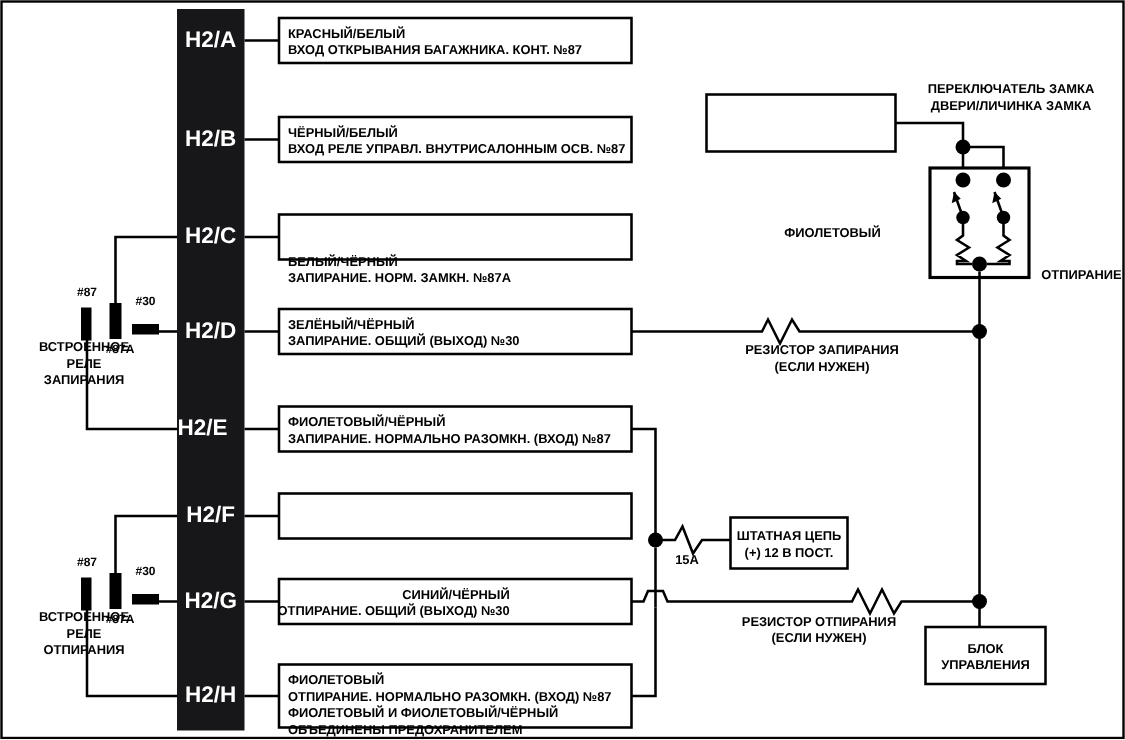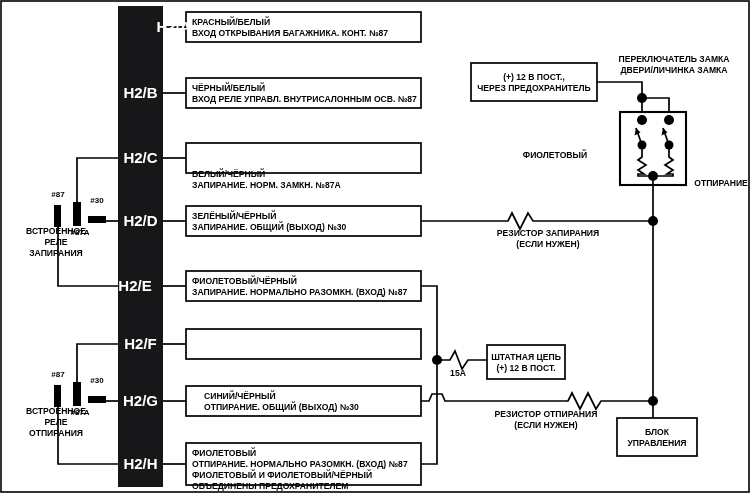--- a/index.html
+++ b/index.html
@@ -110,62 +110,60 @@
 
     <circle cx="437" cy="360" r="5" fill="#000"></circle>
     <path class="w" d="M437,360 L450,360 L455,351 L462,369 L468,360 L487,360"></path>
 
     <path class="w" d="M421,401 L429,401 L432,394 L442,394 L445,401 L568,401 L572,393 L580,409 L588,393 L596,409 L601,401 L653,401"></path>
 
     <line class="w" x1="437" y1="365" x2="437" y2="405"></line>
 
   </svg>
 
-  <div class="pin" style="left:130px;top:18px;width:45px;padding-left:21px;">H2/A</div>
+  <div class="pin" style="left:118px;top:18px;width:45px;">H2/A</div>
   <div class="pin" style="left:118px;top:84px;width:45px;">H2/B</div>
   <div class="pin" style="left:118px;top:149px;width:45px;">H2/C</div>
   <div class="pin" style="left:118px;top:212px;width:45px;">H2/D</div>
   <div class="pin" style="left:118px;top:277px;width:34px;">H2/E</div>
   <div class="pin" style="left:118px;top:335px;width:45px;">H2/F</div>
   <div class="pin" style="left:118px;top:392px;width:45px;">H2/G</div>
   <div class="pin" style="left:118px;top:455px;width:45px;">H2/H</div>
 
   <div class="boxtext" style="left:192px;top:17px;">КРАСНЫЙ/БЕЛЫЙ
 ВХОД ОТКРЫВАНИЯ БАГАЖНИКА. КОНТ. №87</div>
   <div class="boxtext" style="left:192px;top:83px;">ЧЁРНЫЙ/БЕЛЫЙ
 ВХОД РЕЛЕ УПРАВЛ. ВНУТРИСАЛОННЫМ ОСВ. №87</div>
   <div class="boxtext" style="left:192px;top:148px;margin-top:21px;">БЕЛЫЙ/ЧЁРНЫЙ
 ЗАПИРАНИЕ. НОРМ. ЗАМКН. №87А</div>
   <div class="boxtext" style="left:192px;top:211px;">ЗЕЛЁНЫЙ/ЧЁРНЫЙ
 ЗАПИРАНИЕ. ОБЩИЙ (ВЫХОД) №30</div>
   <div class="boxtext" style="left:192px;top:276px;">ФИОЛЕТОВЫЙ/ЧЁРНЫЙ
 ЗАПИРАНИЕ. НОРМАЛЬНО РАЗОМКН. (ВХОД) №87</div>
-  <div class="boxtext" style="left:204px;top:391px;">СИНИЙ/ЧЁРНЫЙ
+  <div class="boxtext" style="left:185px;top:391px;text-align:right;">СИНИЙ/ЧЁРНЫЙ
 ОТПИРАНИЕ. ОБЩИЙ (ВЫХОД) №30</div>
   <div class="boxtext" style="left:192px;top:448px;">ФИОЛЕТОВЫЙ
 ОТПИРАНИЕ. НОРМАЛЬНО РАЗОМКН. (ВХОД) №87
 ФИОЛЕТОВЫЙ И ФИОЛЕТОВЫЙ/ЧЁРНЫЙ
 ОБЪЕДИНЕНЫ ПРЕДОХРАНИТЕЛЕМ</div>
 
   <div class="ctext" style="left:0px;top:226px;width:112px;">ВСТРОЕННОЕ
 РЕЛЕ
 ЗАПИРАНИЯ</div>
   <div class="ctext tiny" style="left:38px;top:190px;width:40px;">#87</div>
   <div class="ctext tiny" style="left:59px;top:228px;width:42px;">#87A</div>
   <div class="ctext tiny" style="left:77px;top:196px;width:40px;">#30</div>
 
   <div class="ctext" style="left:0px;top:406px;width:112px;">ВСТРОЕННОЕ
 РЕЛЕ
 ОТПИРАНИЯ</div>
   <div class="ctext tiny" style="left:38px;top:370px;width:40px;">#87</div>
   <div class="ctext tiny" style="left:59px;top:408px;width:42px;">#87A</div>
   <div class="ctext tiny" style="left:77px;top:376px;width:40px;">#30</div>
 
-  <div class="ctext" style="left:471px;top:72px;width:126px;">(+) 12 В ПОСТ.,
-ЧЕРЕЗ ПРЕДОХРАНИТЕЛЬ</div>
   <div class="ctext" style="left:487px;top:352px;width:78px;">ШТАТНАЯ ЦЕПЬ
 (+) 12 В ПОСТ.</div>
   <div class="ctext" style="left:617px;top:427px;width:80px;">БЛОК
 УПРАВЛЕНИЯ</div>
 
   <div class="ctext" style="left:598px;top:54px;width:152px;">ПЕРЕКЛЮЧАТЕЛЬ ЗАМКА
 ДВЕРИ/ЛИЧИНКА ЗАМКА</div>
   <div class="ctext" style="left:510px;top:150px;width:90px;">ФИОЛЕТОВЫЙ</div>
   <div class="ctext" style="left:692px;top:178px;width:58px;">ОТПИРАНИЕ</div>
   <div class="ctext" style="left:468px;top:228px;width:160px;">РЕЗИСТОР ЗАПИРАНИЯ

